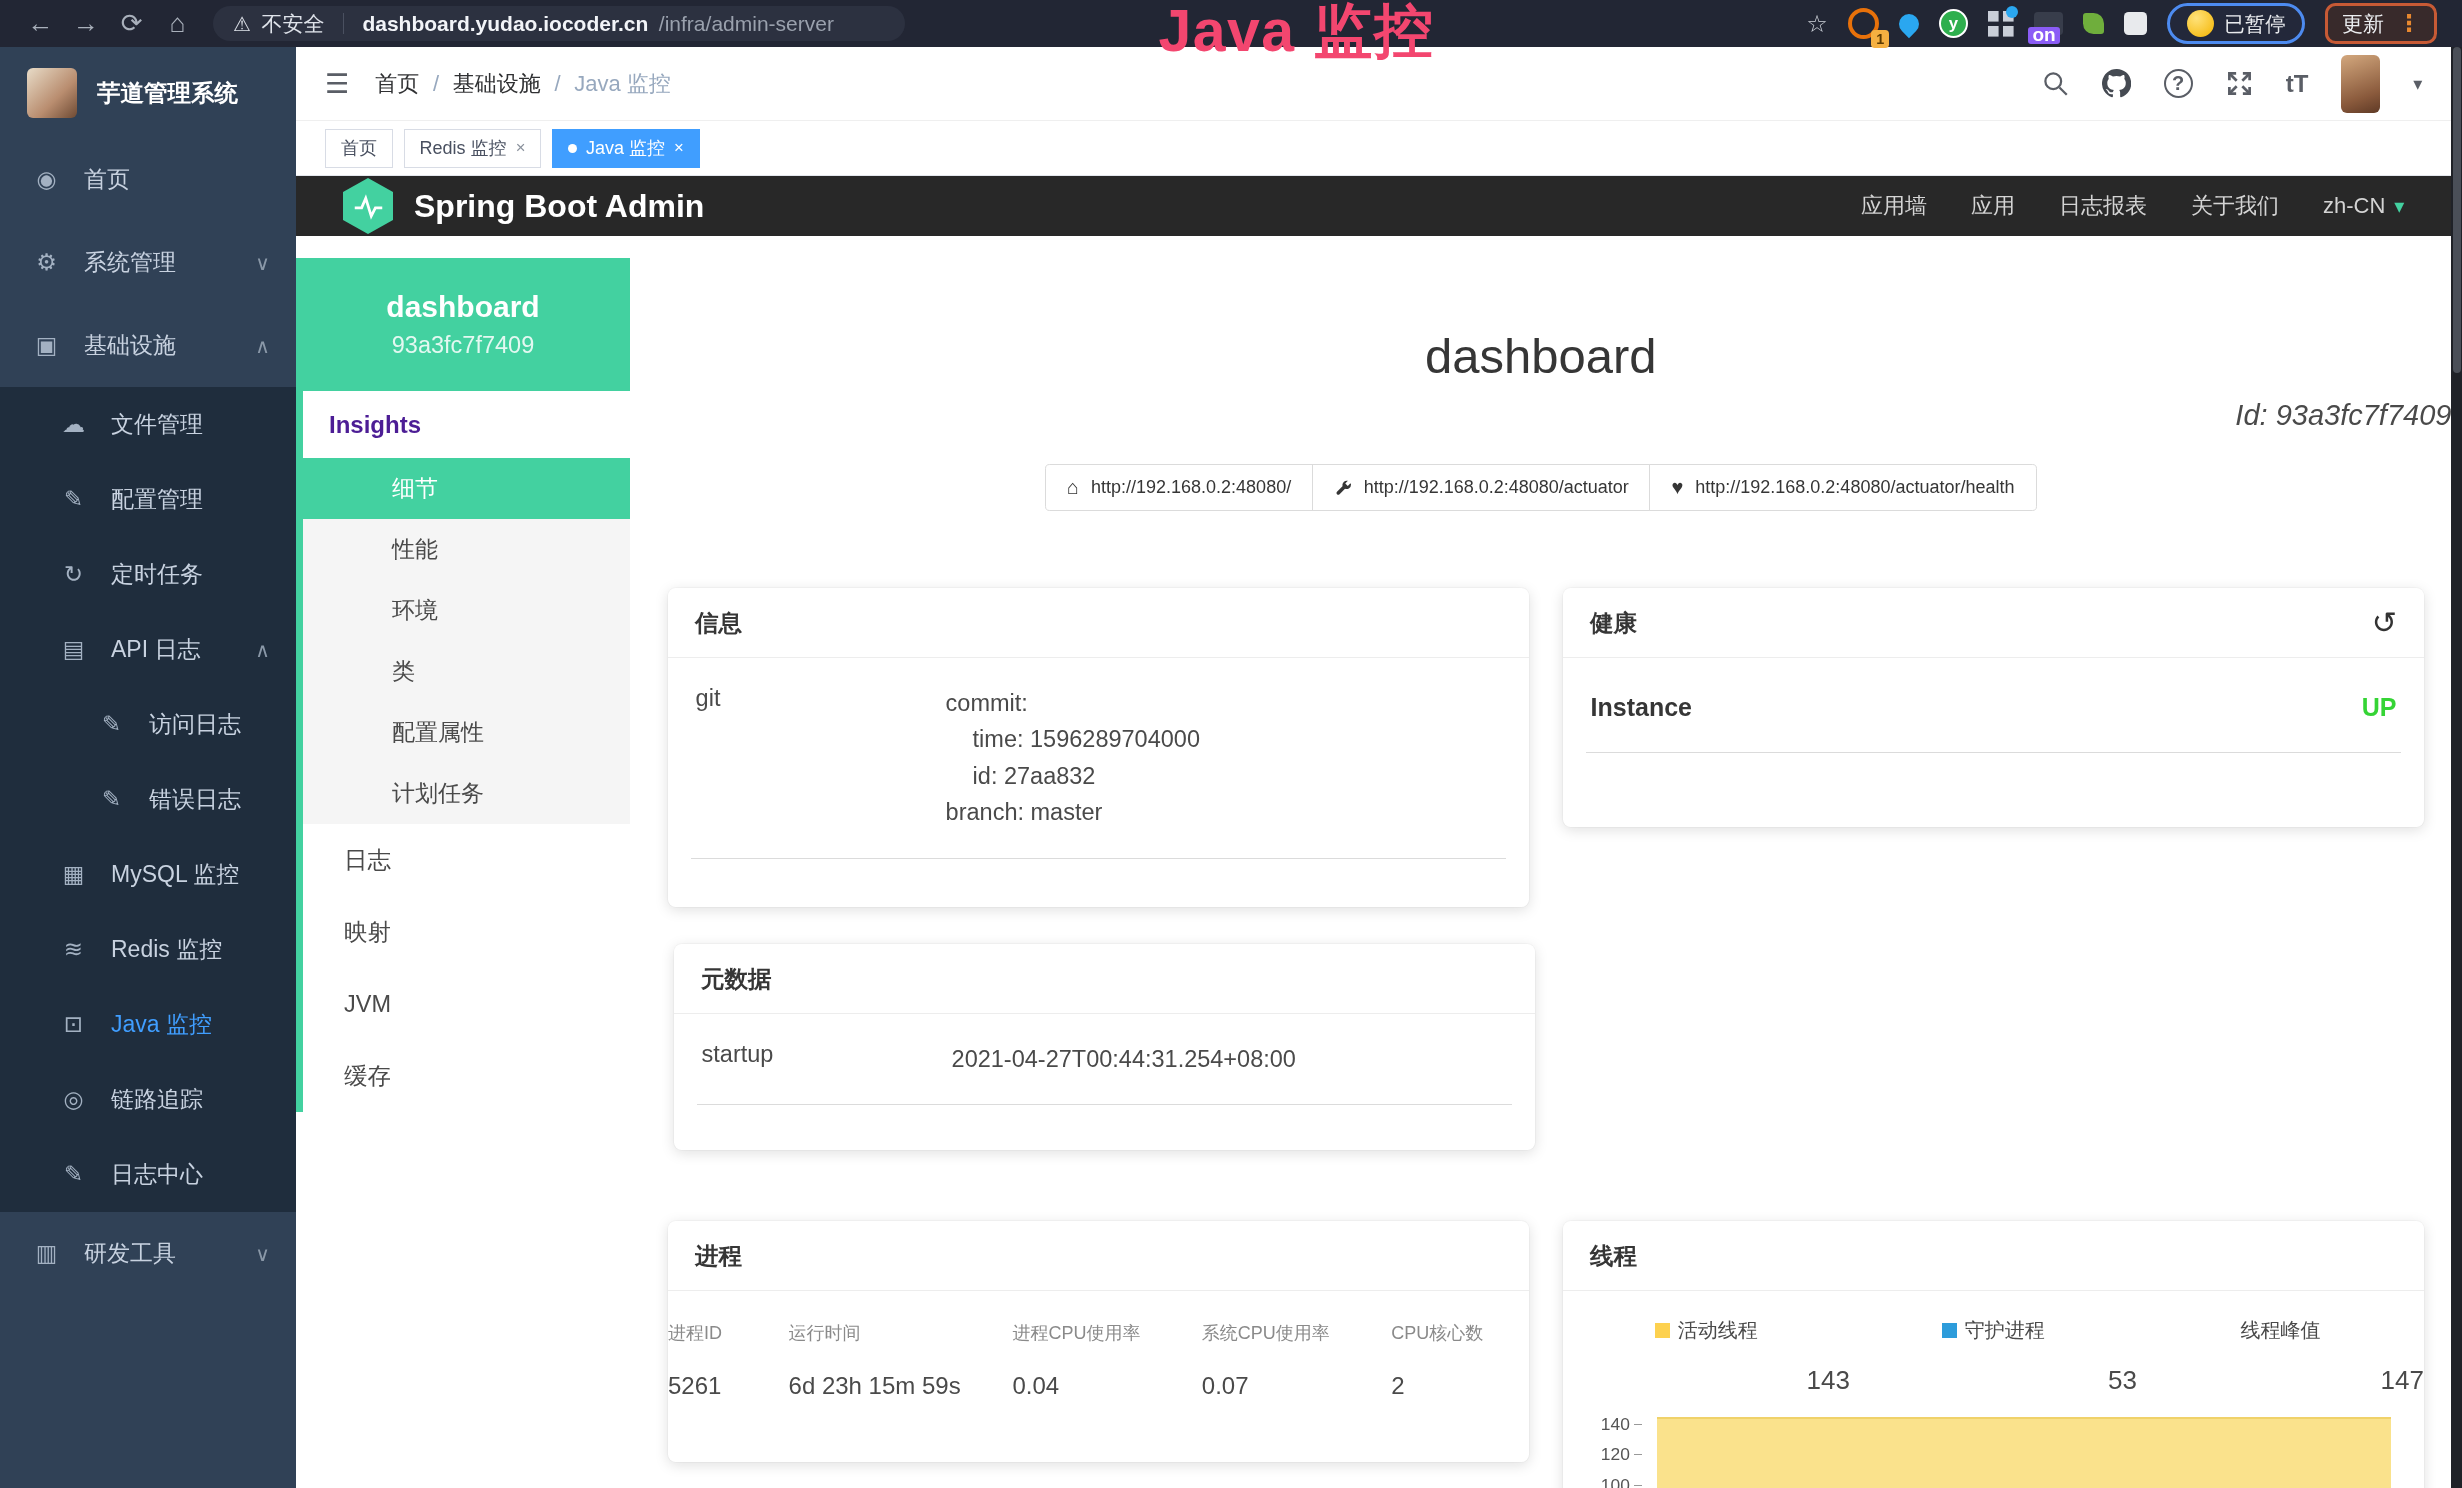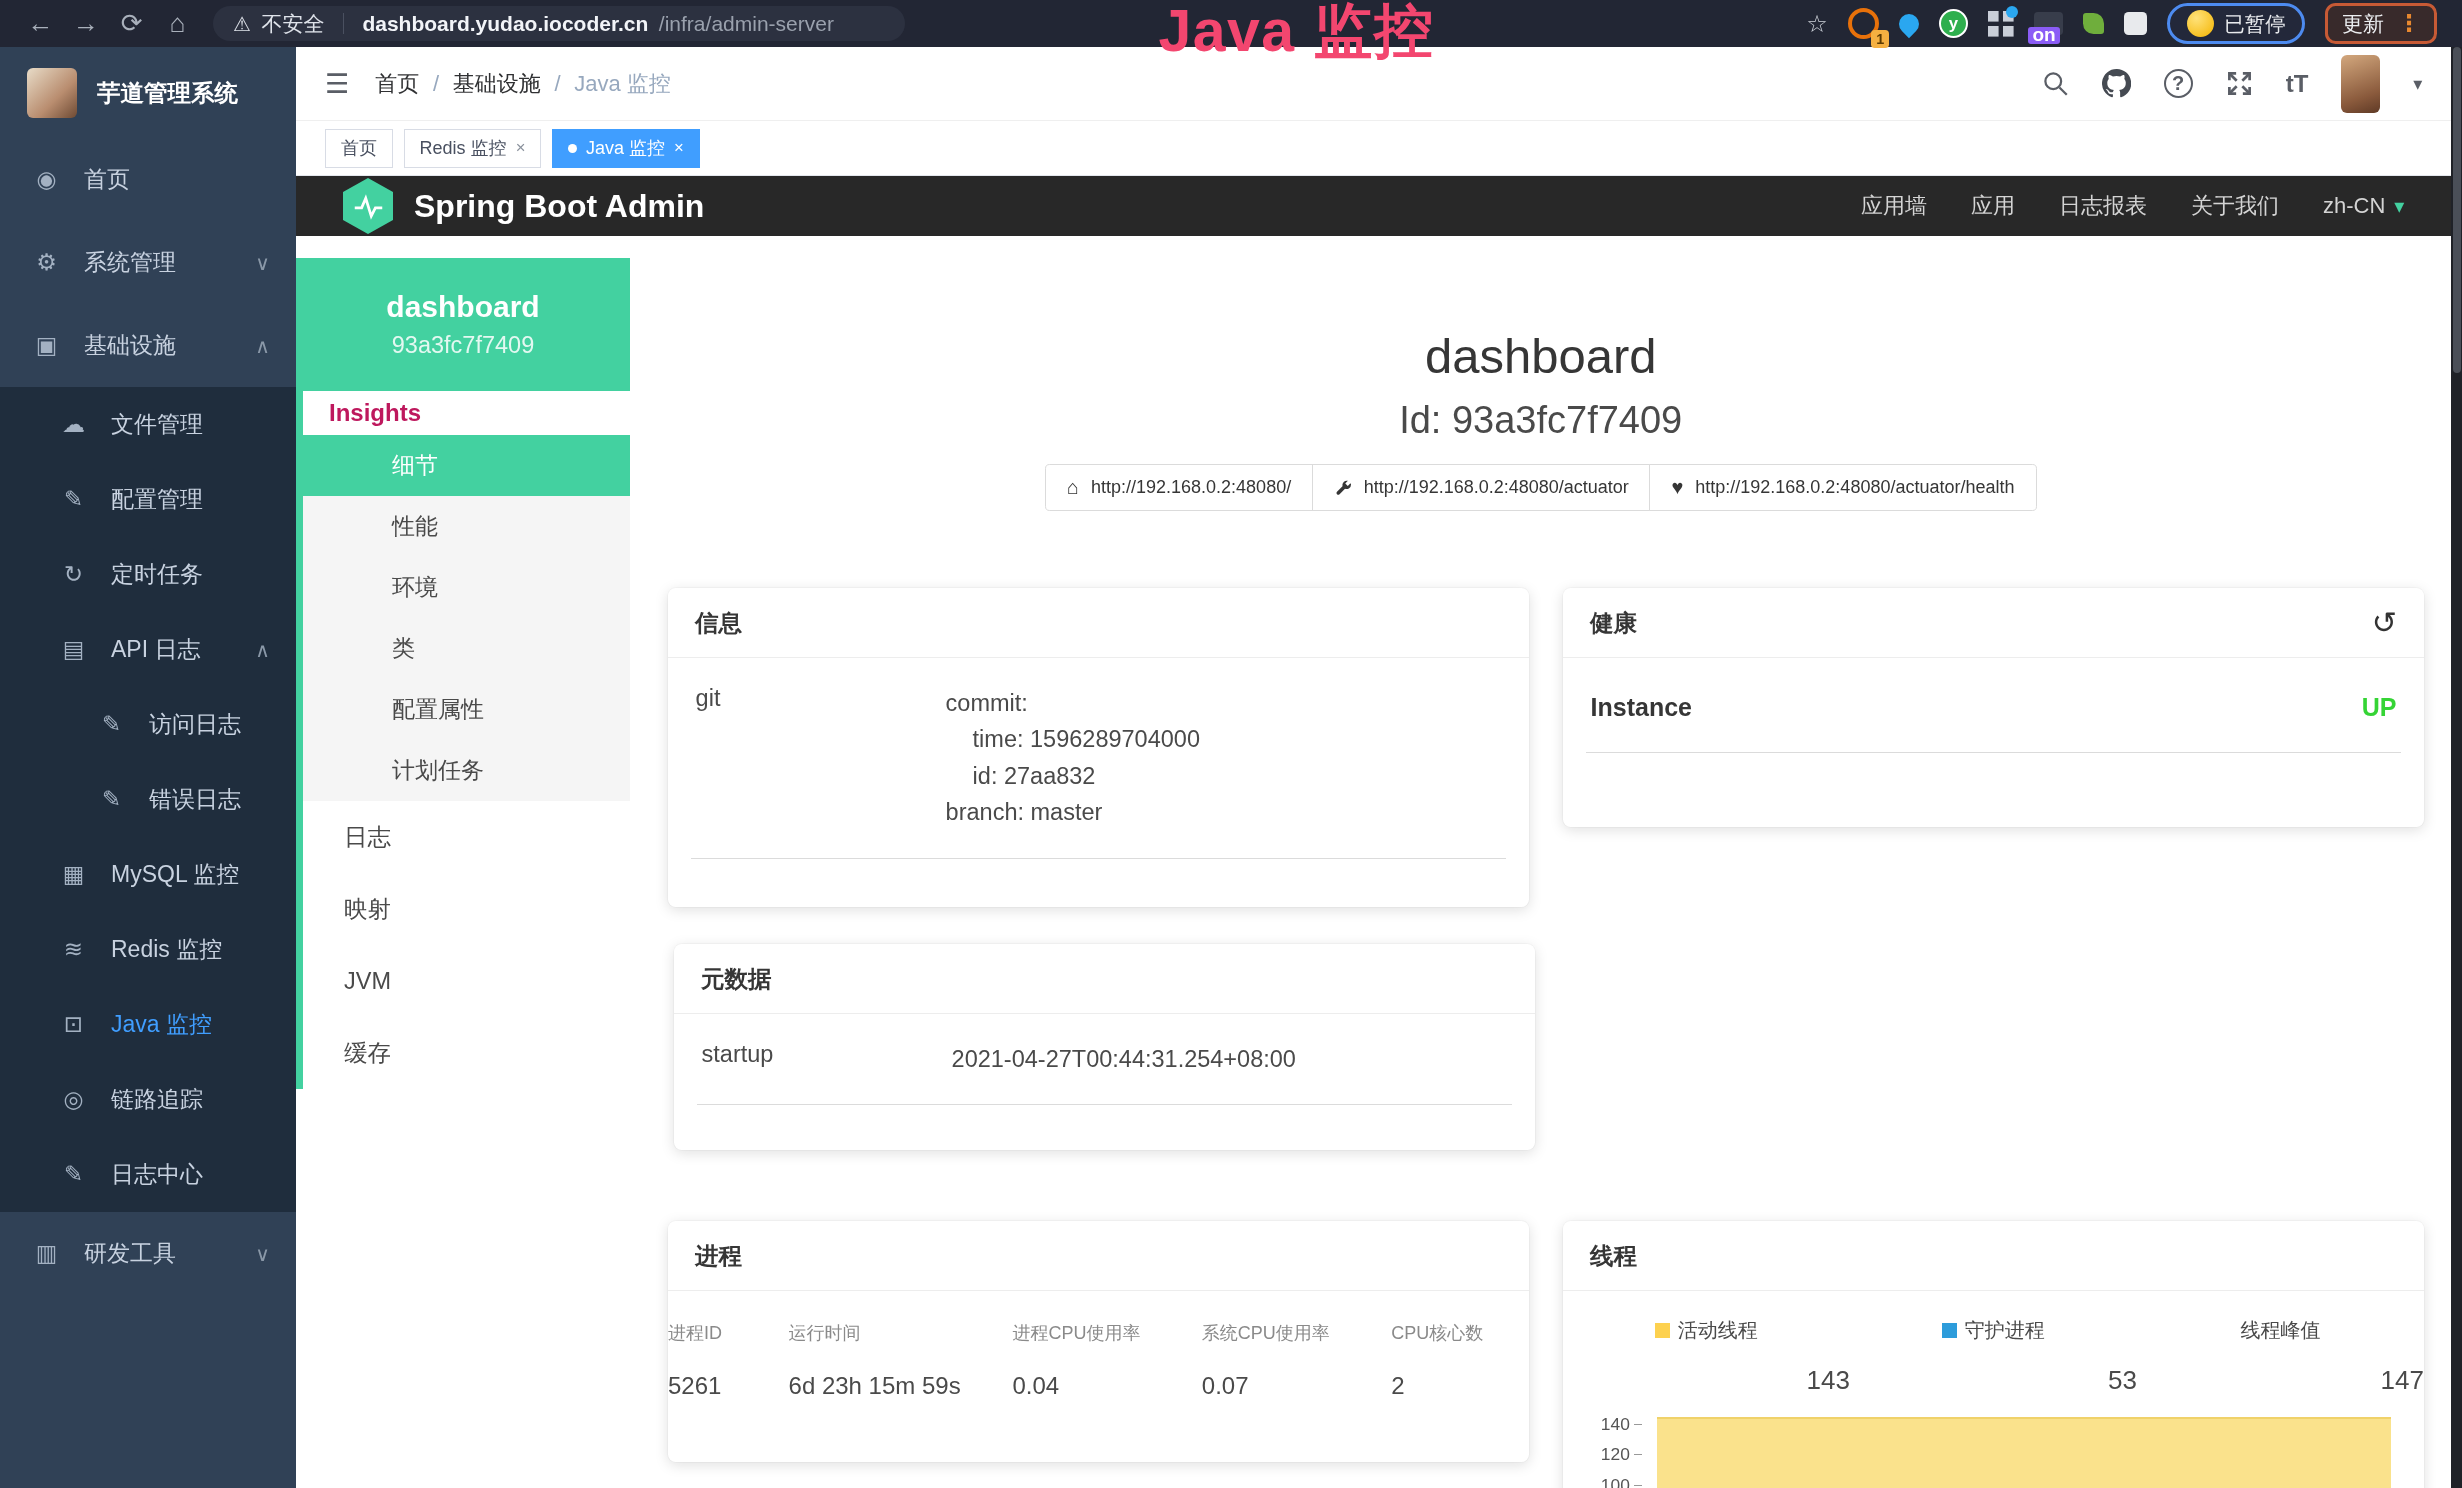--- a/index.html
+++ b/index.html
@@ -94,29 +94,29 @@
   .locale .caret{color:#43d1a0;font-size:20px;font-weight:bold;}
 
   
   .sba-body{position:absolute;top:211px;left:0;right:0;bottom:0;background:#fff;}
   .inner-side{position:absolute;left:0;top:0;width:334px;bottom:0;background:#fff;}
   .green-head{height:133px;background:#43d1a0;color:#fff;display:flex;flex-direction:column;
     align-items:center;justify-content:center;gap:7.6px;}
   .gh-name{font-size:30px;font-weight:bold;}
   .gh-id{font-size:23.5px;color:rgba(255,255,255,.85);}
   .inner-menu{border-left:7.6px solid #43d1a0;}
-  .ins-label{height:44px;display:flex;align-items:center;padding-left:26px;font-size:24px;
-    font-weight:bold;color:#be185d;background:#fff;}
+  .ins-label{height:67px;display:flex;align-items:center;padding-left:26px;font-size:24px;
+    font-weight:bold;color:#4c1d95;background:#fff;}
   .ins-item{height:61px;display:flex;align-items:center;padding-left:89px;font-size:23px;color:#4a4a4a;background:#f5f5f5;}
   .ins-item.active{background:#43d1a0;color:#fff;}
   .plain-item{height:72px;display:flex;align-items:center;padding-left:41px;font-size:23.5px;color:#4a4a4a;background:#fff;}
 
   .content{position:absolute;left:334px;right:0;top:0;bottom:0;}
   .page-title{position:absolute;top:70px;left:0;right:0;text-align:center;font-size:49px;color:#363636;font-weight:500;}
-  .page-id{position:absolute;top:141px;left:0;right:0;text-align:center;font-size:38px;color:#4a4a4a;}
+  .page-id{position:absolute;top:141px;left:0;right:0;text-align:right;font-size:29px;color:#4a4a4a;font-style:italic;}
   .links{position:absolute;top:206px;left:0;right:0;display:flex;justify-content:center;}
   .link-btn{display:flex;align-items:center;gap:12px;height:47px;padding:0 21px;border:1.5px solid #dbdbdb;
     background:#fff;font-size:18px;color:#363636;margin-left:-1.5px;box-sizing:border-box;}
   .link-btn:first-child{border-radius:4.6px 0 0 4.6px;margin-left:0;}
   .link-btn:last-child{border-radius:0 4.6px 4.6px 0;}
   .link-ic{font-size:20px;color:#363636;display:flex;align-items:center;}
 
   .card{position:absolute;background:#fff;border-radius:7.6px;
     box-shadow:0 3px 13.7px rgba(15,15,15,.13),0 0 0 0.8px rgba(15,15,15,.03);}
   .card-h{display:flex;align-items:center;padding:0 27px;height:70px;font-size:23.5px;font-weight:bold;

